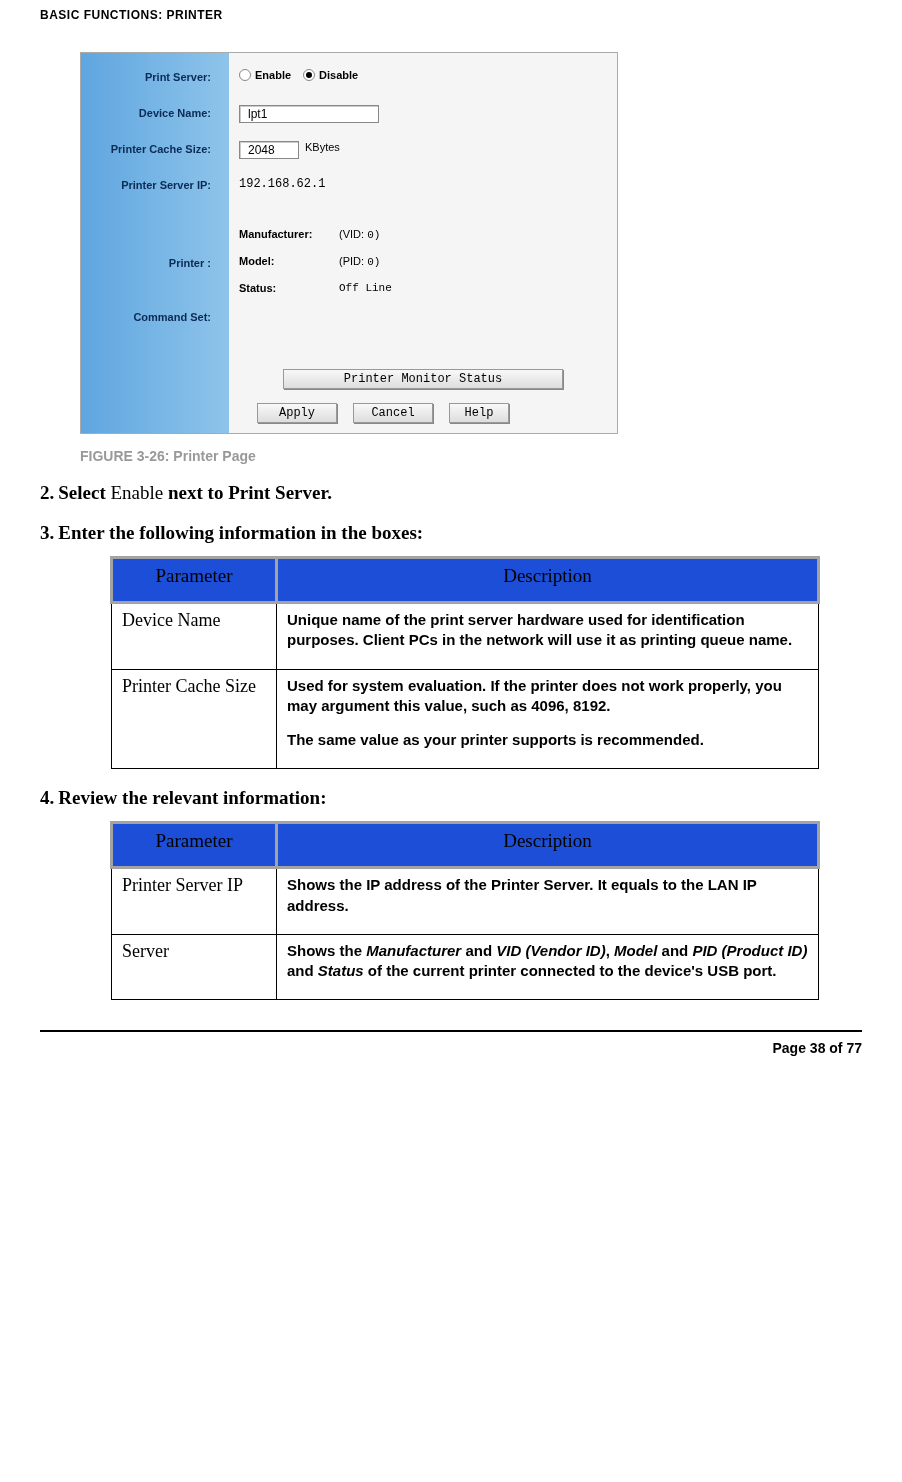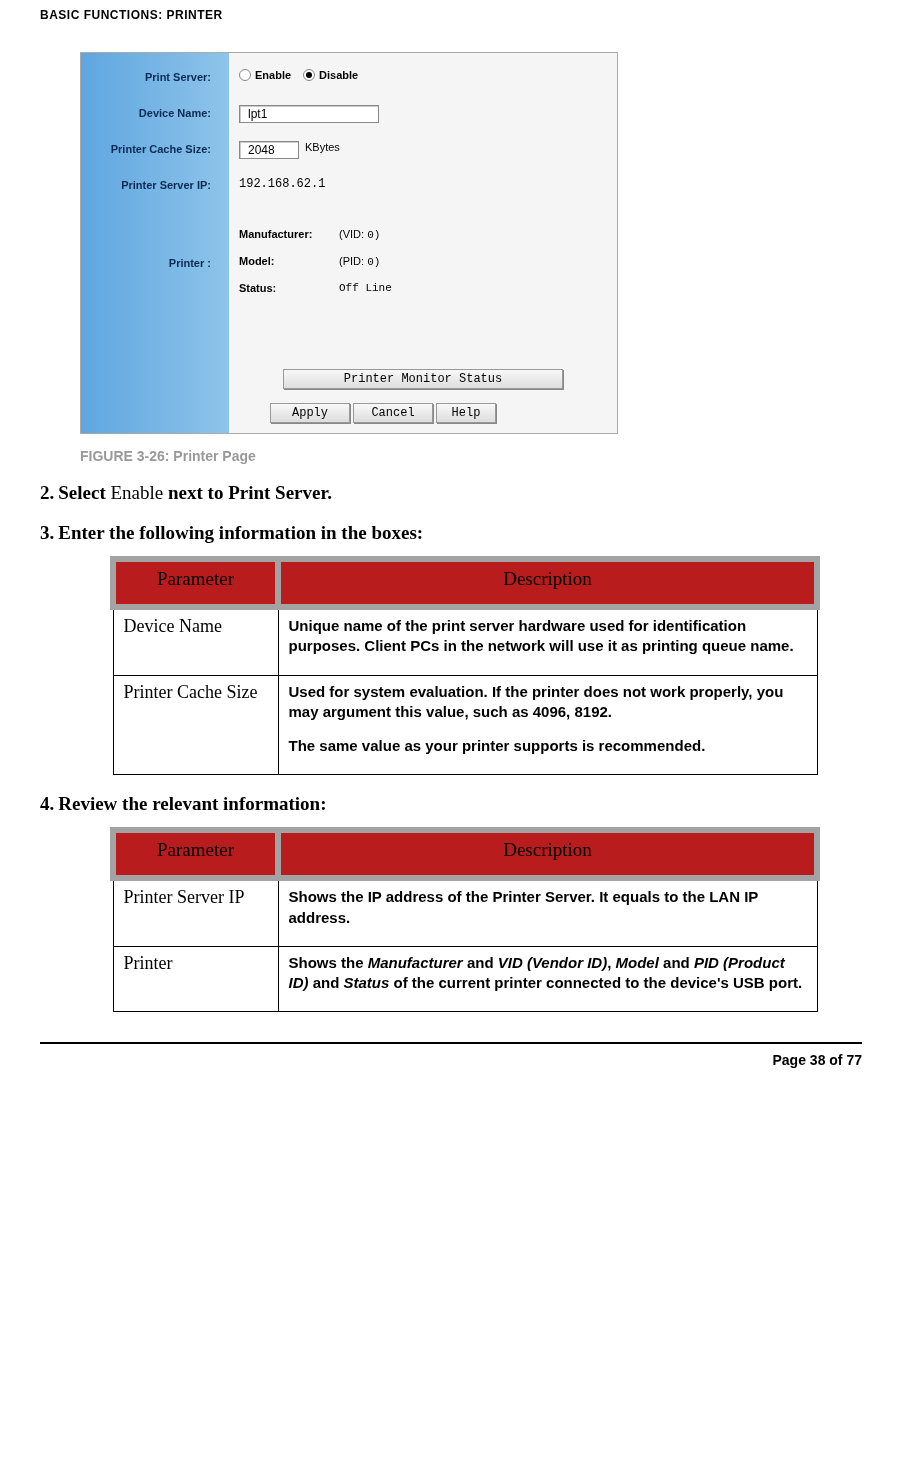--- a/index.html
+++ b/index.html
@@ -83,42 +83,42 @@
   .btn {
     font-family: "Courier New", monospace;
     font-size: 12px;
     background: linear-gradient(#f8f8f8,#ddd);
     border: 1px solid #999;
     padding: 2px 8px;
     text-align: center;
     box-shadow: 1px 1px 0 #888;
   }
   .btn.wide { width: 280px; margin: 0 auto 14px auto; display:block;padding-left:8px; }
-  .btn-row { display:flex; justify-content:center; gap:3px; margin-left:-80px;}
+  .btn-row { display:flex; justify-content:center; gap:16px; margin-left:-80px;}
   .figure-caption {
     font-family: Verdana, Arial, sans-serif;
     font-size: 14px;
     font-weight: bold;
     color: #999;
     margin-top: 14px;
   }
   ol.steps { list-style: none; padding:0; margin:0 0 0 0;}
   ol.steps > li { margin: 18px 0 12px 0; }
   .step-num { font-size: 19px; font-weight: bold; }
   .step-txt { font-size: 19px; }
   .step-txt .nb { font-weight: normal; }
   table.param {
     border-collapse: collapse;
     margin-left: 70px;
     margin-top: 12px;
     width: 710px;
   }
   table.param th {
-    background: #b91c1c;
-    border: 6px solid #a3a3a3;
+    background: #1d4ed8;
+    border: 3px solid #a3a3a3;
     font-family: "Times New Roman", serif;
     font-size: 19px;
     font-weight: normal;
     padding: 6px 10px 14px 10px;
     text-align: center;
     vertical-align: top;
   }
   table.param th.pcol { width: 165px; }
   table.param td {
     border: 1px solid #000;
@@ -148,20 +148,21 @@
   <div class="section-header">BASIC FUNCTIONS: PRINTER</div>
 
   <div class="figure-wrap">
     <div class="router-ui">
       <div class="labels-col">
         <div class="lbl">Print Server:</div>
         <div class="lbl">Device Name:</div>
         <div class="lbl">Printer Cache Size:</div>
         <div class="lbl">Printer Server IP:</div>
         <div class="lbl printer">Printer :</div>
+        <div class="lbl cmdset">Command Set:</div>
       </div>
       <div class="form-col">
         <div class="form-row">
           <div class="radio-group">
             <span class="radio"></span>
             <span>Enable</span>
             <span style="width:4px;"></span>
             <span class="radio selected"></span>
             <span>Disable</span>
           </div>
@@ -241,21 +242,21 @@
         <tbody>
             <tr>
           <th class="pcol">Parameter</th>
           <th>Description</th>
         </tr>
         <tr>
           <td class="pname">Printer Server IP</td>
           <td class="desc">Shows the IP address of the Printer Server. It equals to the LAN IP address.</td>
         </tr>
         <tr>
-          <td class="pname">Printer</td>
+          <td class="pname">Server</td>
           <td class="desc"><span>Shows the </span><span class="ital">Manufacturer</span><span> and </span><span class="ital">VID (Vendor ID)</span><span>, </span><span class="ital">Model</span><span> and </span><span class="ital">PID (Product ID)</span><span> and </span><span class="ital">Status</span><span> of the current printer connected to the device's USB port.</span></td>
         </tr>
       </tbody>
         </table>
     </li>
   </ol>
 
   <div class="footer">Page 38 of 77</div>
 </div>
 

